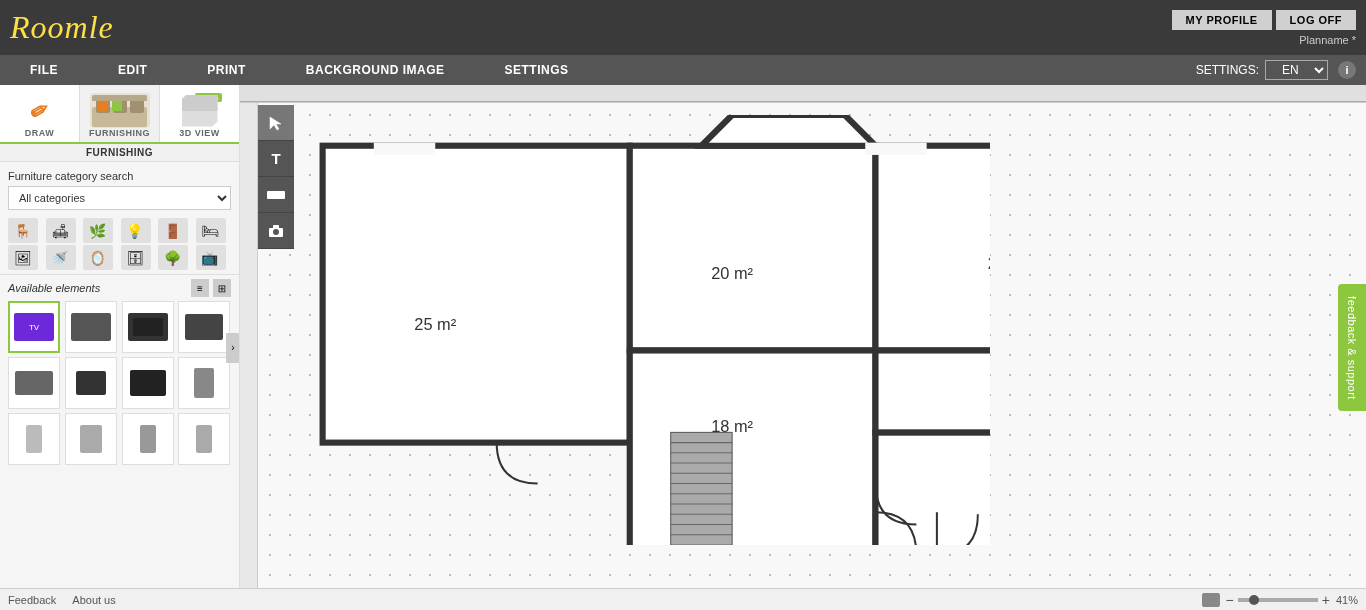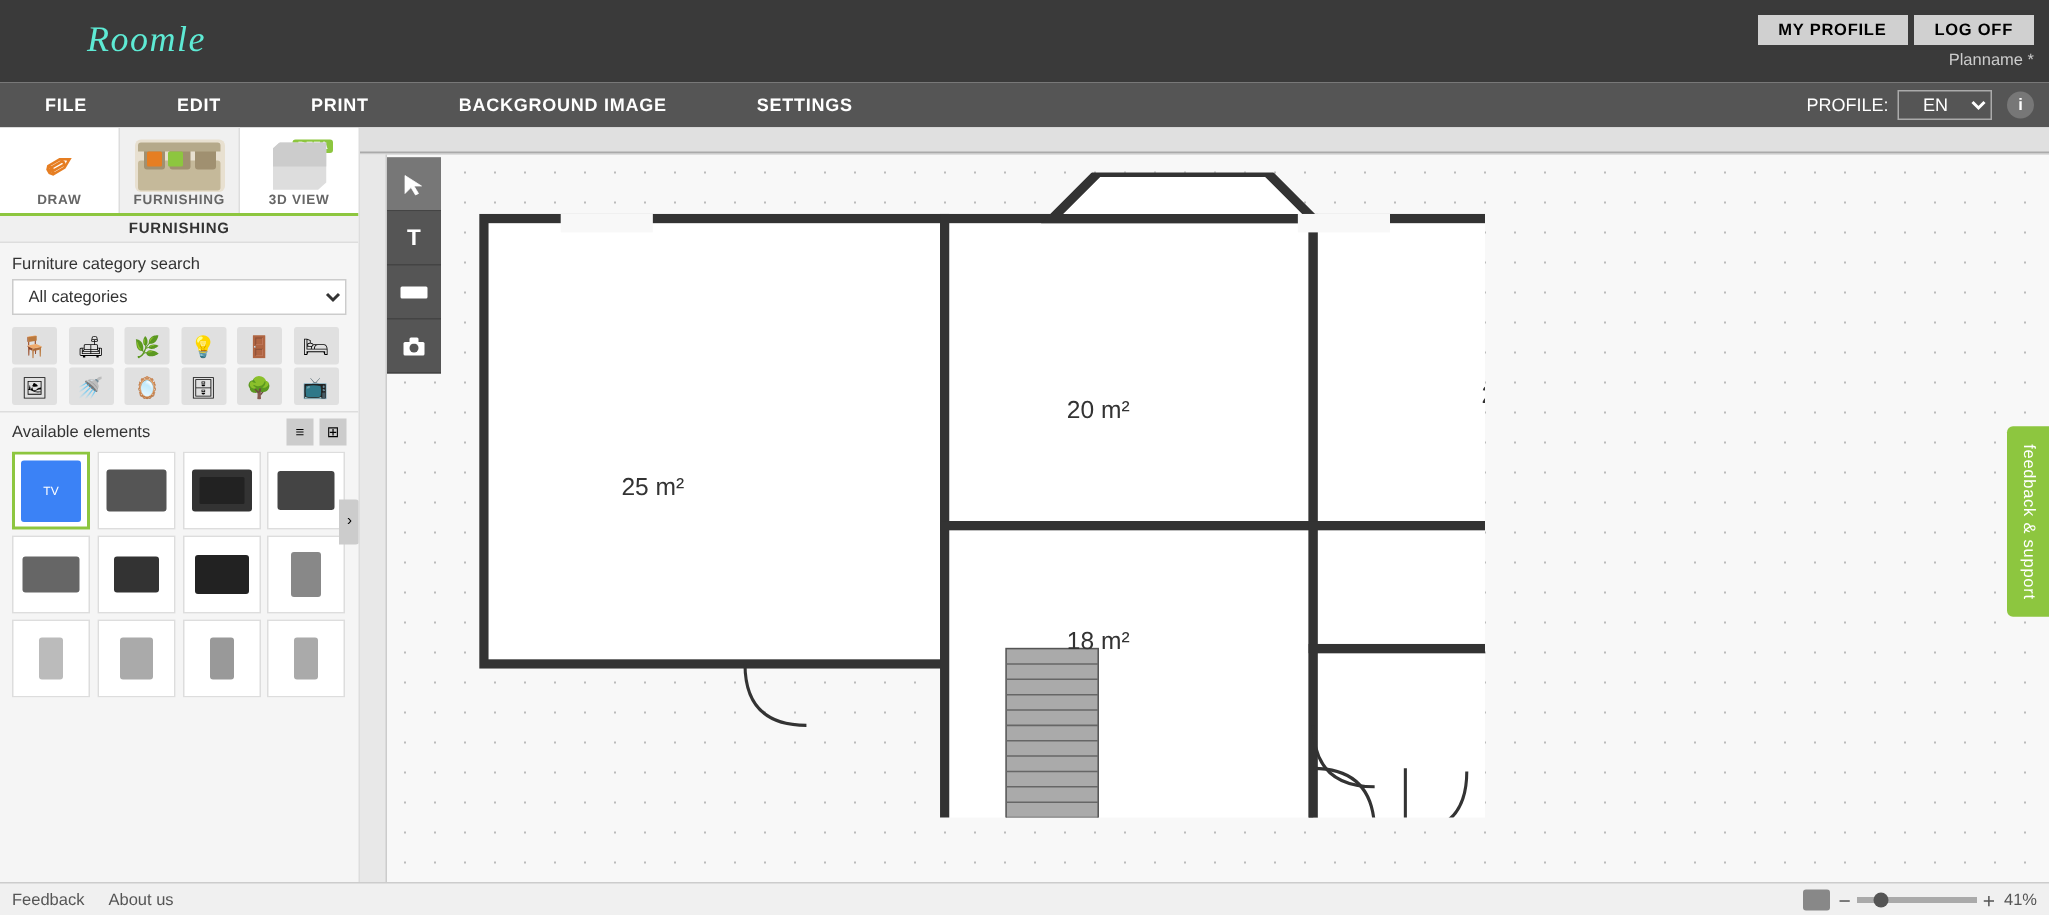--- a/index.html
+++ b/index.html
@@ -9,25 +9,24 @@
     #topbar {
       background: #3a3a3a;
       height: 55px;
       display: flex;
       align-items: center;
       justify-content: space-between;
       padding: 0 10px;
     }
     #logo {
       font-family: Georgia, serif;
-      font-size: 24px;
-      color: #5eead4;
+      font-size: 32px;
+      color: #fde047;
       font-style: italic;
       letter-spacing: 1px;
-      margin-left: 48px;
     }
     #my-profile-btn {
       background: #d0d0d0;
       border: none;
       padding: 4px 14px;
       font-size: 11px;
       cursor: pointer;
       font-weight: bold;
       letter-spacing: 0.5px;
     }
@@ -228,20 +227,21 @@
     
     #available-elements-header {
       display: flex;
       align-items: center;
       padding: 4px 8px;
       justify-content: space-between;
     }
     #available-label {
       font-size: 11px;
       color: #333;
+      font-style: italic;
     }
     #view-toggle {
       display: flex;
       gap: 4px;
     }
     .view-btn {
       width: 18px;
       height: 18px;
       background: #ccc;
       cursor: pointer;
@@ -505,21 +505,21 @@
   </div>
 </div>
 
 <div id="menubar">
   <div class="menu-item">FILE</div>
   <div class="menu-item">EDIT</div>
   <div class="menu-item">PRINT</div>
   <div class="menu-item">BACKGROUND IMAGE</div>
   <div class="menu-item">SETTINGS</div>
   <div id="language-section">
-    <span>PROFILE:</span>
+    <span>SETTINGS:</span>
     <select id="lang-select">
       <option>EN</option>
       <option>DE</option>
       <option>FR</option>
       <option>ES</option>
     </select>
     <div id="info-icon">i</div>
   </div>
 </div>
 
@@ -585,21 +585,21 @@
     <div id="available-elements-header">
       <span id="available-label">Available elements</span>
       <div id="view-toggle">
         <div class="view-btn">≡</div>
         <div class="view-btn">⊞</div>
       </div>
     </div>
 
     <div id="elements-grid">
       <div class="element-card selected">
-        <div style="width:40px;height:41px;background:#3b82f6;border-radius:2px;display:flex;align-items:center;justify-content:center;color:#fff;font-size:8px">TV</div>
+        <div style="width:40px;height:28px;background:#6d28d9;border-radius:2px;display:flex;align-items:center;justify-content:center;color:#fff;font-size:8px">TV</div>
       </div>
       <div class="element-card">
         <div style="width:40px;height:28px;background:#555;border-radius:2px"></div>
       </div>
       <div class="element-card">
         <div style="width:40px;height:28px;background:#333;border-radius:2px;display:flex;align-items:center;justify-content:center">
           <div style="width:30px;height:18px;background:#222;border-radius:1px"></div>
         </div>
       </div>
       <div class="element-card">

